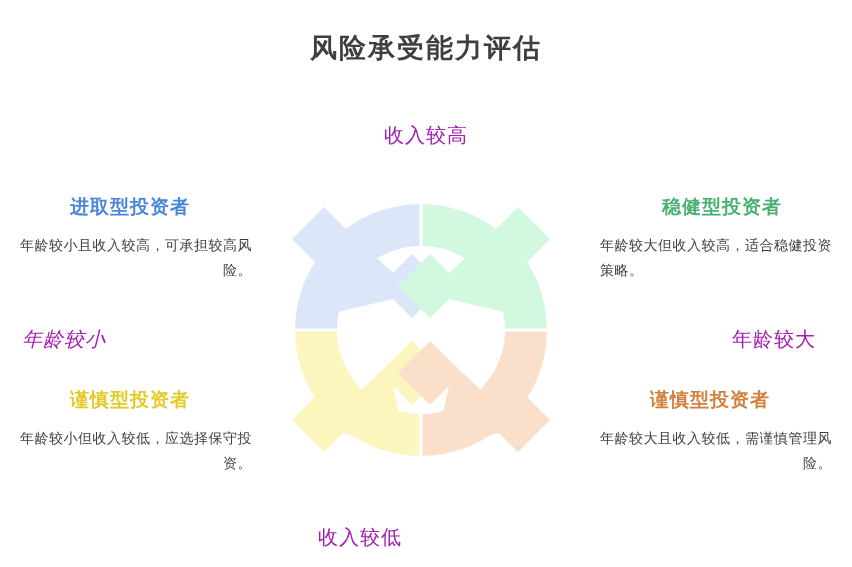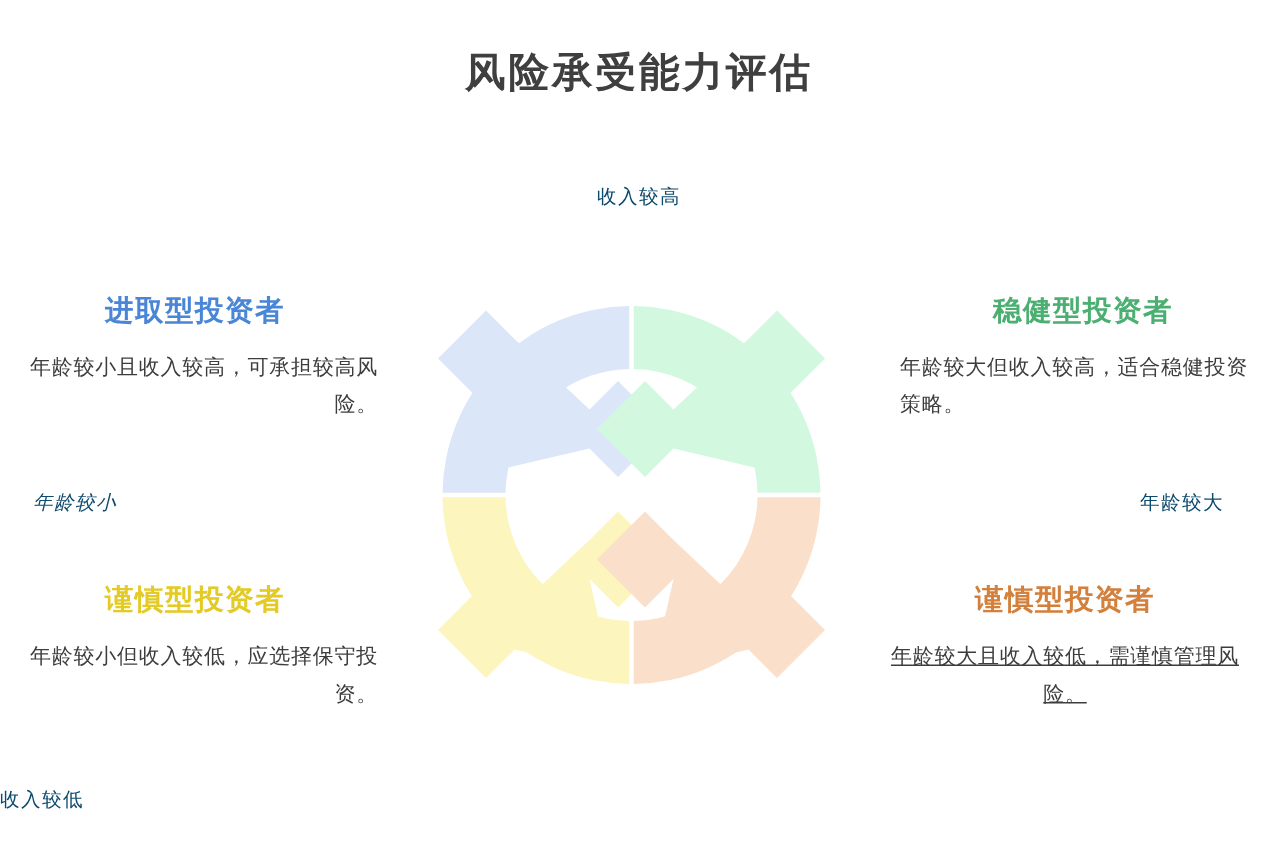--- a/index.html
+++ b/index.html
@@ -28,35 +28,36 @@
     font-size: 27px;
     font-weight: bold;
     color: #3f3f3f;
     letter-spacing: 2px;
     font-family: "Liberation Serif", "DejaVu Serif", serif;
   }
 
   
   .axis-label {
     position: absolute;
-    font-size: 13px;
-    color: #0c4a6e;
+    font-size: 20px;
+    color: #a21caf;
     letter-spacing: 1px;
     white-space: nowrap;
   }
   #axis-top {
     top: 122px;
     left: 0;
     width: 852px;
     text-align: center;
   }
   #axis-bottom {
     top: 524px;
     left: 0;
     width: 720px;
+    text-align: center;
   }
   #axis-left {
     top: 326px;
     left: 22px;
     text-align: left;
     font-style: italic;
   }
   #axis-right {
     top: 326px;
     right: 36px;
@@ -100,21 +101,21 @@
   #quad-tl { left: 8px;  top: 194px; }
   #quad-tl .quad-desc { text-align: right; }
   #quad-bl { left: 8px;  top: 387px; }
   #quad-bl .quad-desc { text-align: right; }
 
   #quad-tr { left: 600px; top: 194px; }
   #quad-tr .quad-title { text-align: center; }
   #quad-tr .quad-desc { text-align: left; }
   #quad-br { left: 588px; top: 387px; }
   #quad-br .quad-title { text-align: center; }
-  #quad-br .quad-desc { text-align: center; text-decoration: underline; }
+  #quad-br .quad-desc { text-align: right; }
 </style>
 </head>
 <body style="background: rgb(255, 255, 255);">
 
 <div id="canvas">
 
   <div id="chart-title" style="color: rgb(63, 63, 63); font-family: Liberation Serif, serif;">风险承受能力评估</div>
 
   <div class="axis-label" id="axis-top">收入较高</div>
   <div class="axis-label" id="axis-bottom">收入较低</div>

